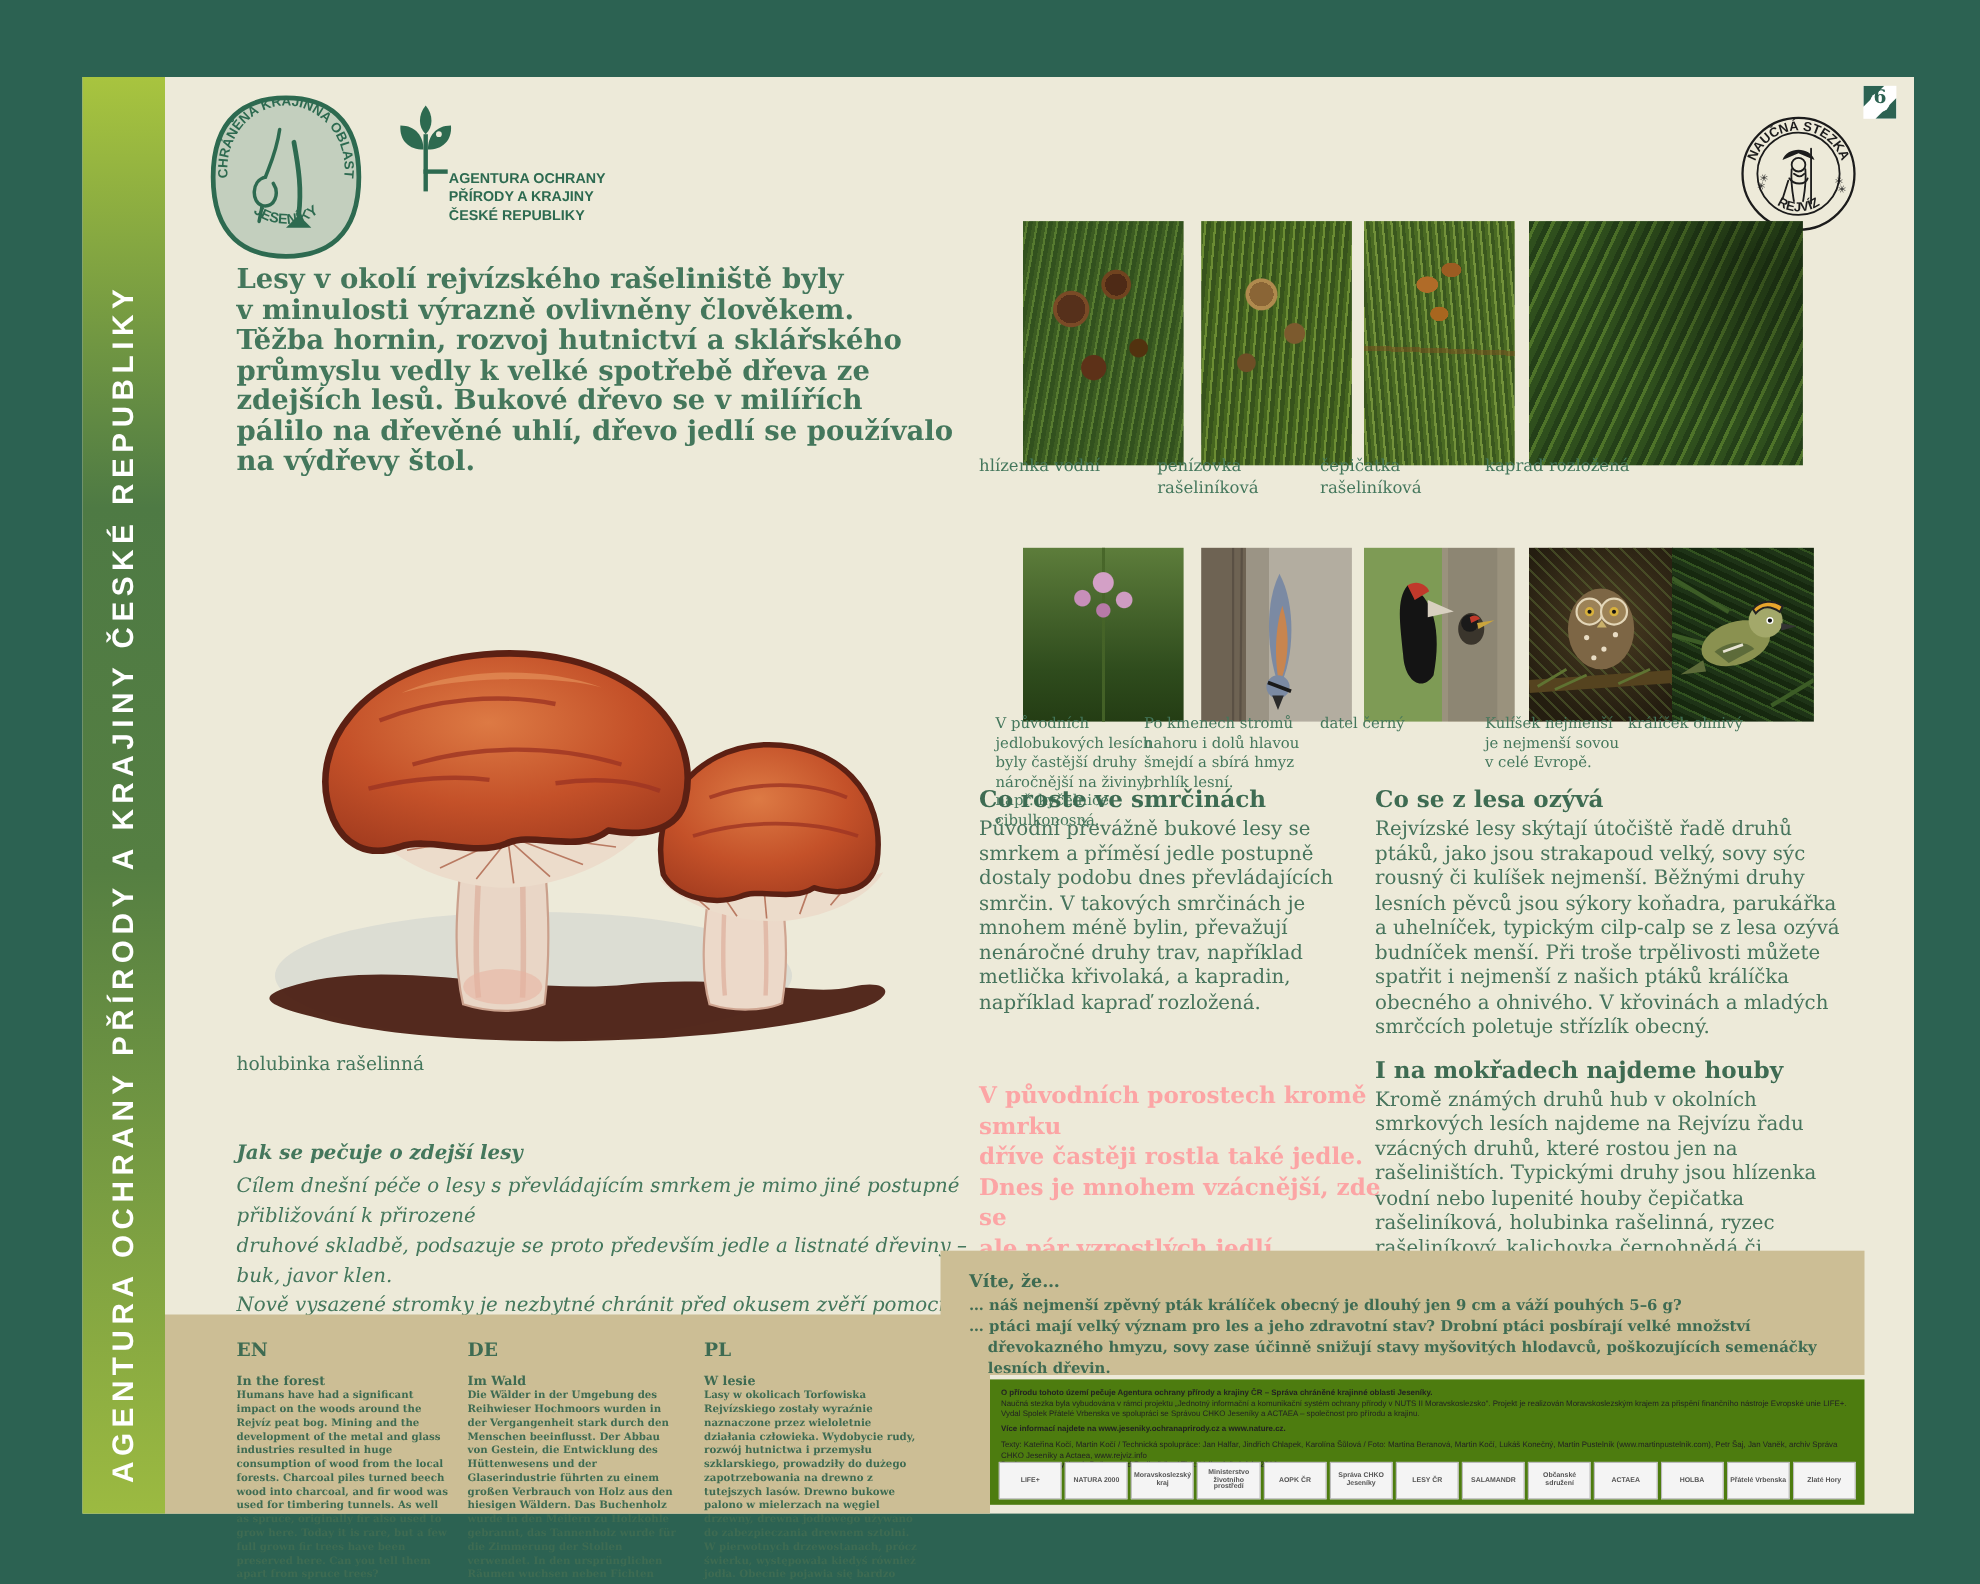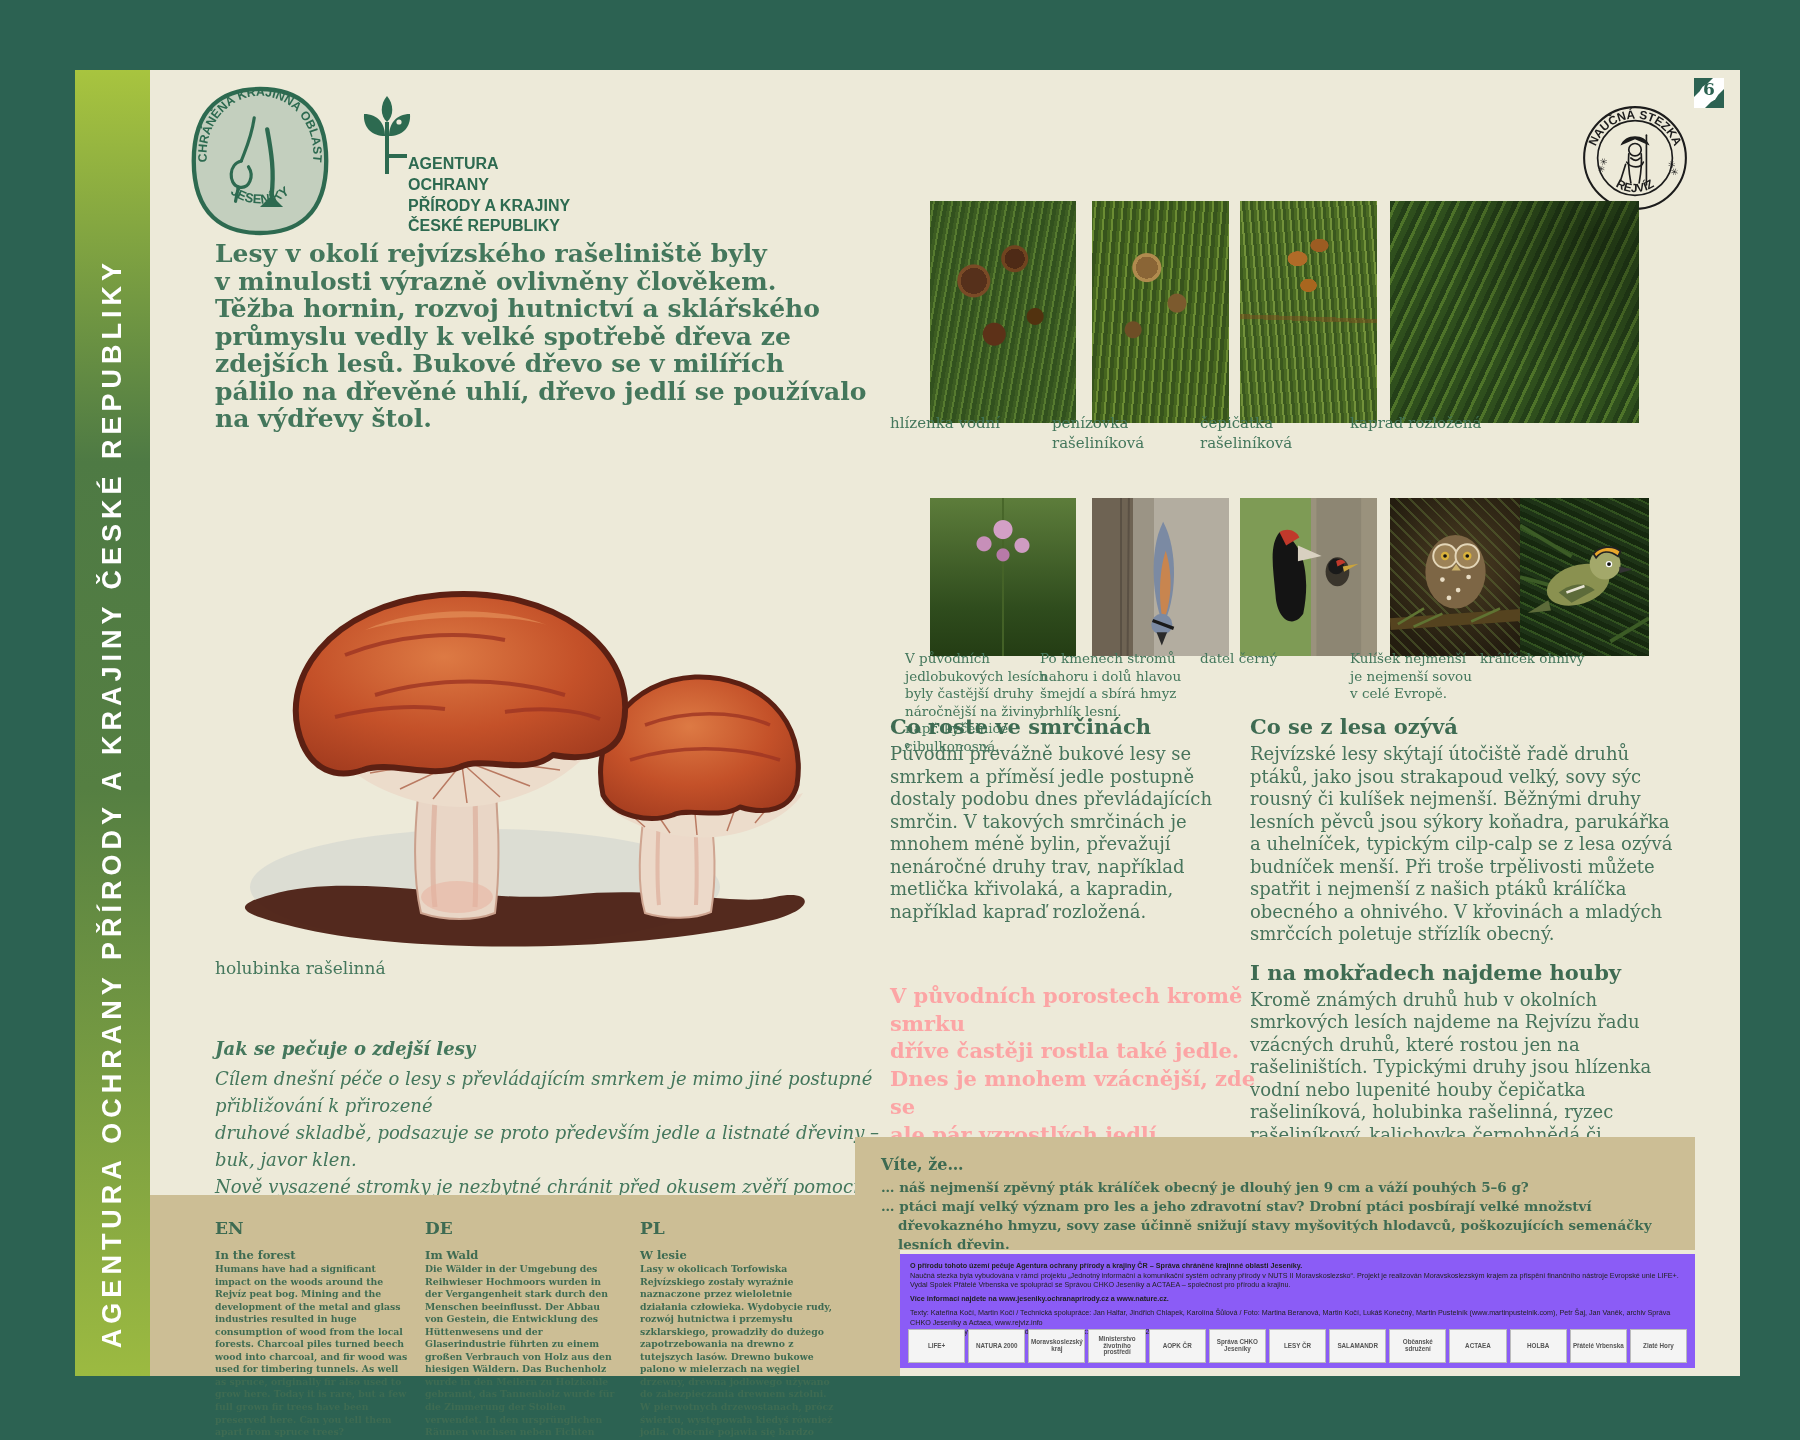--- a/index.html
+++ b/index.html
@@ -11,21 +11,21 @@
   .strip{position:absolute;left:75px;top:70px;width:75px;height:1306px;
          background:linear-gradient(180deg,#a8c43f 0%,#4e7a44 30%,#557f42 55%,#9cba41 100%);
          display:flex;flex-direction:column;align-items:center;justify-content:flex-end;padding-bottom:28px;box-sizing:border-box;}
   .strip-text{writing-mode:vertical-rl;transform:rotate(180deg);
          font-family:"Liberation Sans",sans-serif;font-weight:bold;font-size:27px;letter-spacing:5px;
          color:#ffffff;white-space:nowrap;}
   
   .chko{position:absolute;left:188px;top:86px;width:144px;height:150px;}
   .aopk{position:absolute;left:352px;top:92px;width:220px;height:140px;}
   .aopk-text{position:absolute;left:56px;top:62px;font-family:"Liberation Sans",sans-serif;
-         font-weight:bold;font-size:16px;line-height:1.3;color:#2d6a50;letter-spacing:0px;}
+         font-weight:bold;font-size:13px;line-height:1.3;color:#2d6a50;letter-spacing:0px;}
   .title{position:absolute;left:520px;top:78px;width:420px;margin:0;text-align:center;
          font-size:100px;font-weight:bold;color:#2d6a50;letter-spacing:1px;}
   .stamp{position:absolute;left:1581px;top:104px;width:108px;height:108px;}
   .badge{position:absolute;left:1694px;top:78px;width:30px;height:30px;background:#ffffff;}
   .badge svg{position:absolute;left:0;top:0;}
   .badge span{position:absolute;left:0;top:1px;width:30px;text-align:center;font-size:17px;
          font-weight:bold;color:#2c6252;}
   
   .intro{position:absolute;left:215px;top:240px;width:660px;font-size:25px;font-weight:bold;
          color:#44775c;line-height:1.1;white-space:pre-line;}
@@ -105,21 +105,21 @@
         box-sizing:border-box;padding:18px 26px;color:#3e6b52;}
   .know h3{margin:0 0 4px 0;font-size:16px;}
   .know .item{font-size:13.5px;font-weight:bold;line-height:1.4;padding-left:17px;text-indent:-17px;}
   
   .tr-col{position:absolute;top:1218px;width:196px;color:#3e6b52;}
   .tr-0{left:215px;} .tr-1{left:425px;} .tr-2{left:640px;}
   .tr-col .code{font-size:17px;font-weight:bold;margin-bottom:10px;}
   .tr-col .head{font-size:11.5px;font-weight:bold;margin-bottom:1px;}
   .tr-col .body{font-size:9.3px;font-weight:bold;line-height:1.35;}
   
-  .credits{position:absolute;left:900px;top:1254px;width:795px;height:114px;background:#8b5cf6;
+  .credits{position:absolute;left:900px;top:1254px;width:795px;height:114px;background:#4d7c0f;
            box-sizing:border-box;padding:7px 10px 4px 10px;color:#222;
            font-family:"Liberation Sans",sans-serif;}
   .credits .ln{font-size:7.2px;line-height:1.35;}
   .credits .b{font-weight:bold;}
   .credits .gap{height:4px;}
   .plogos{position:absolute;left:8px;right:8px;bottom:4px;height:36px;display:flex;
           align-items:center;justify-content:space-between;gap:3px;}
   .plogo{flex:1;height:30px;display:flex;align-items:center;justify-content:center;text-align:center;
          font-size:6.3px;font-weight:bold;color:#555;border:1px solid #bbb;background:#f4f4f4;
          padding:1px;line-height:1.1;}

